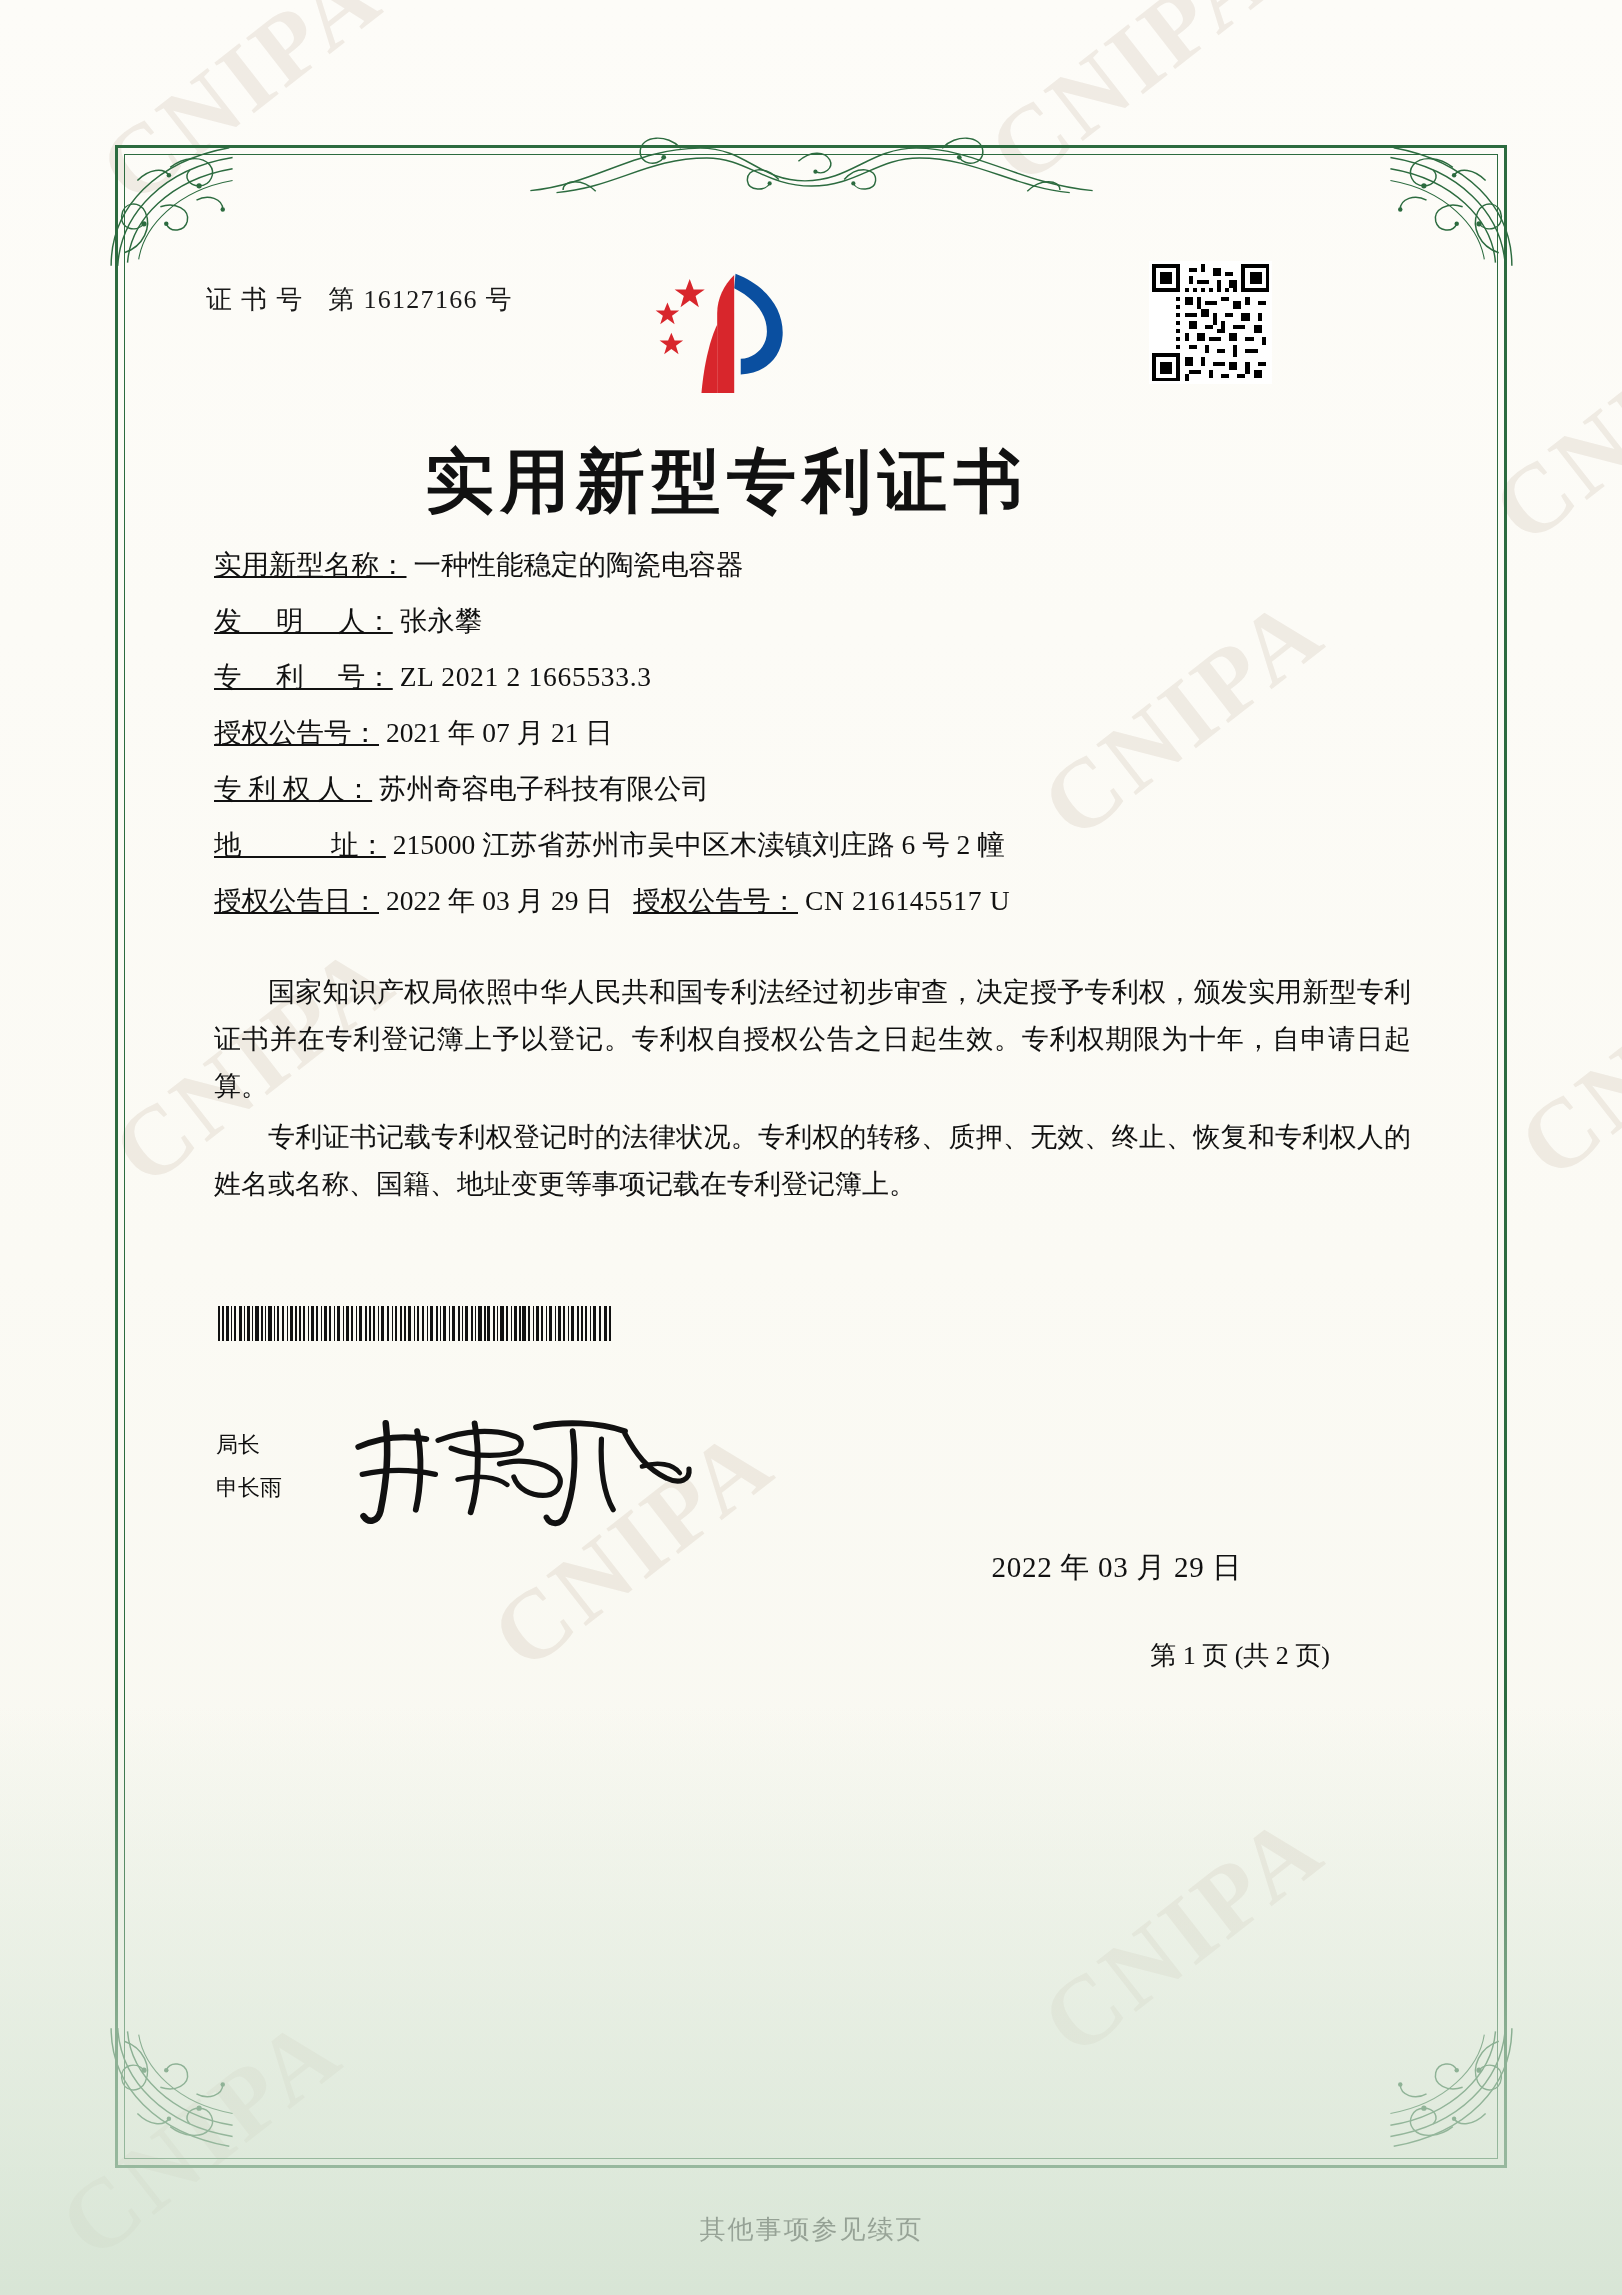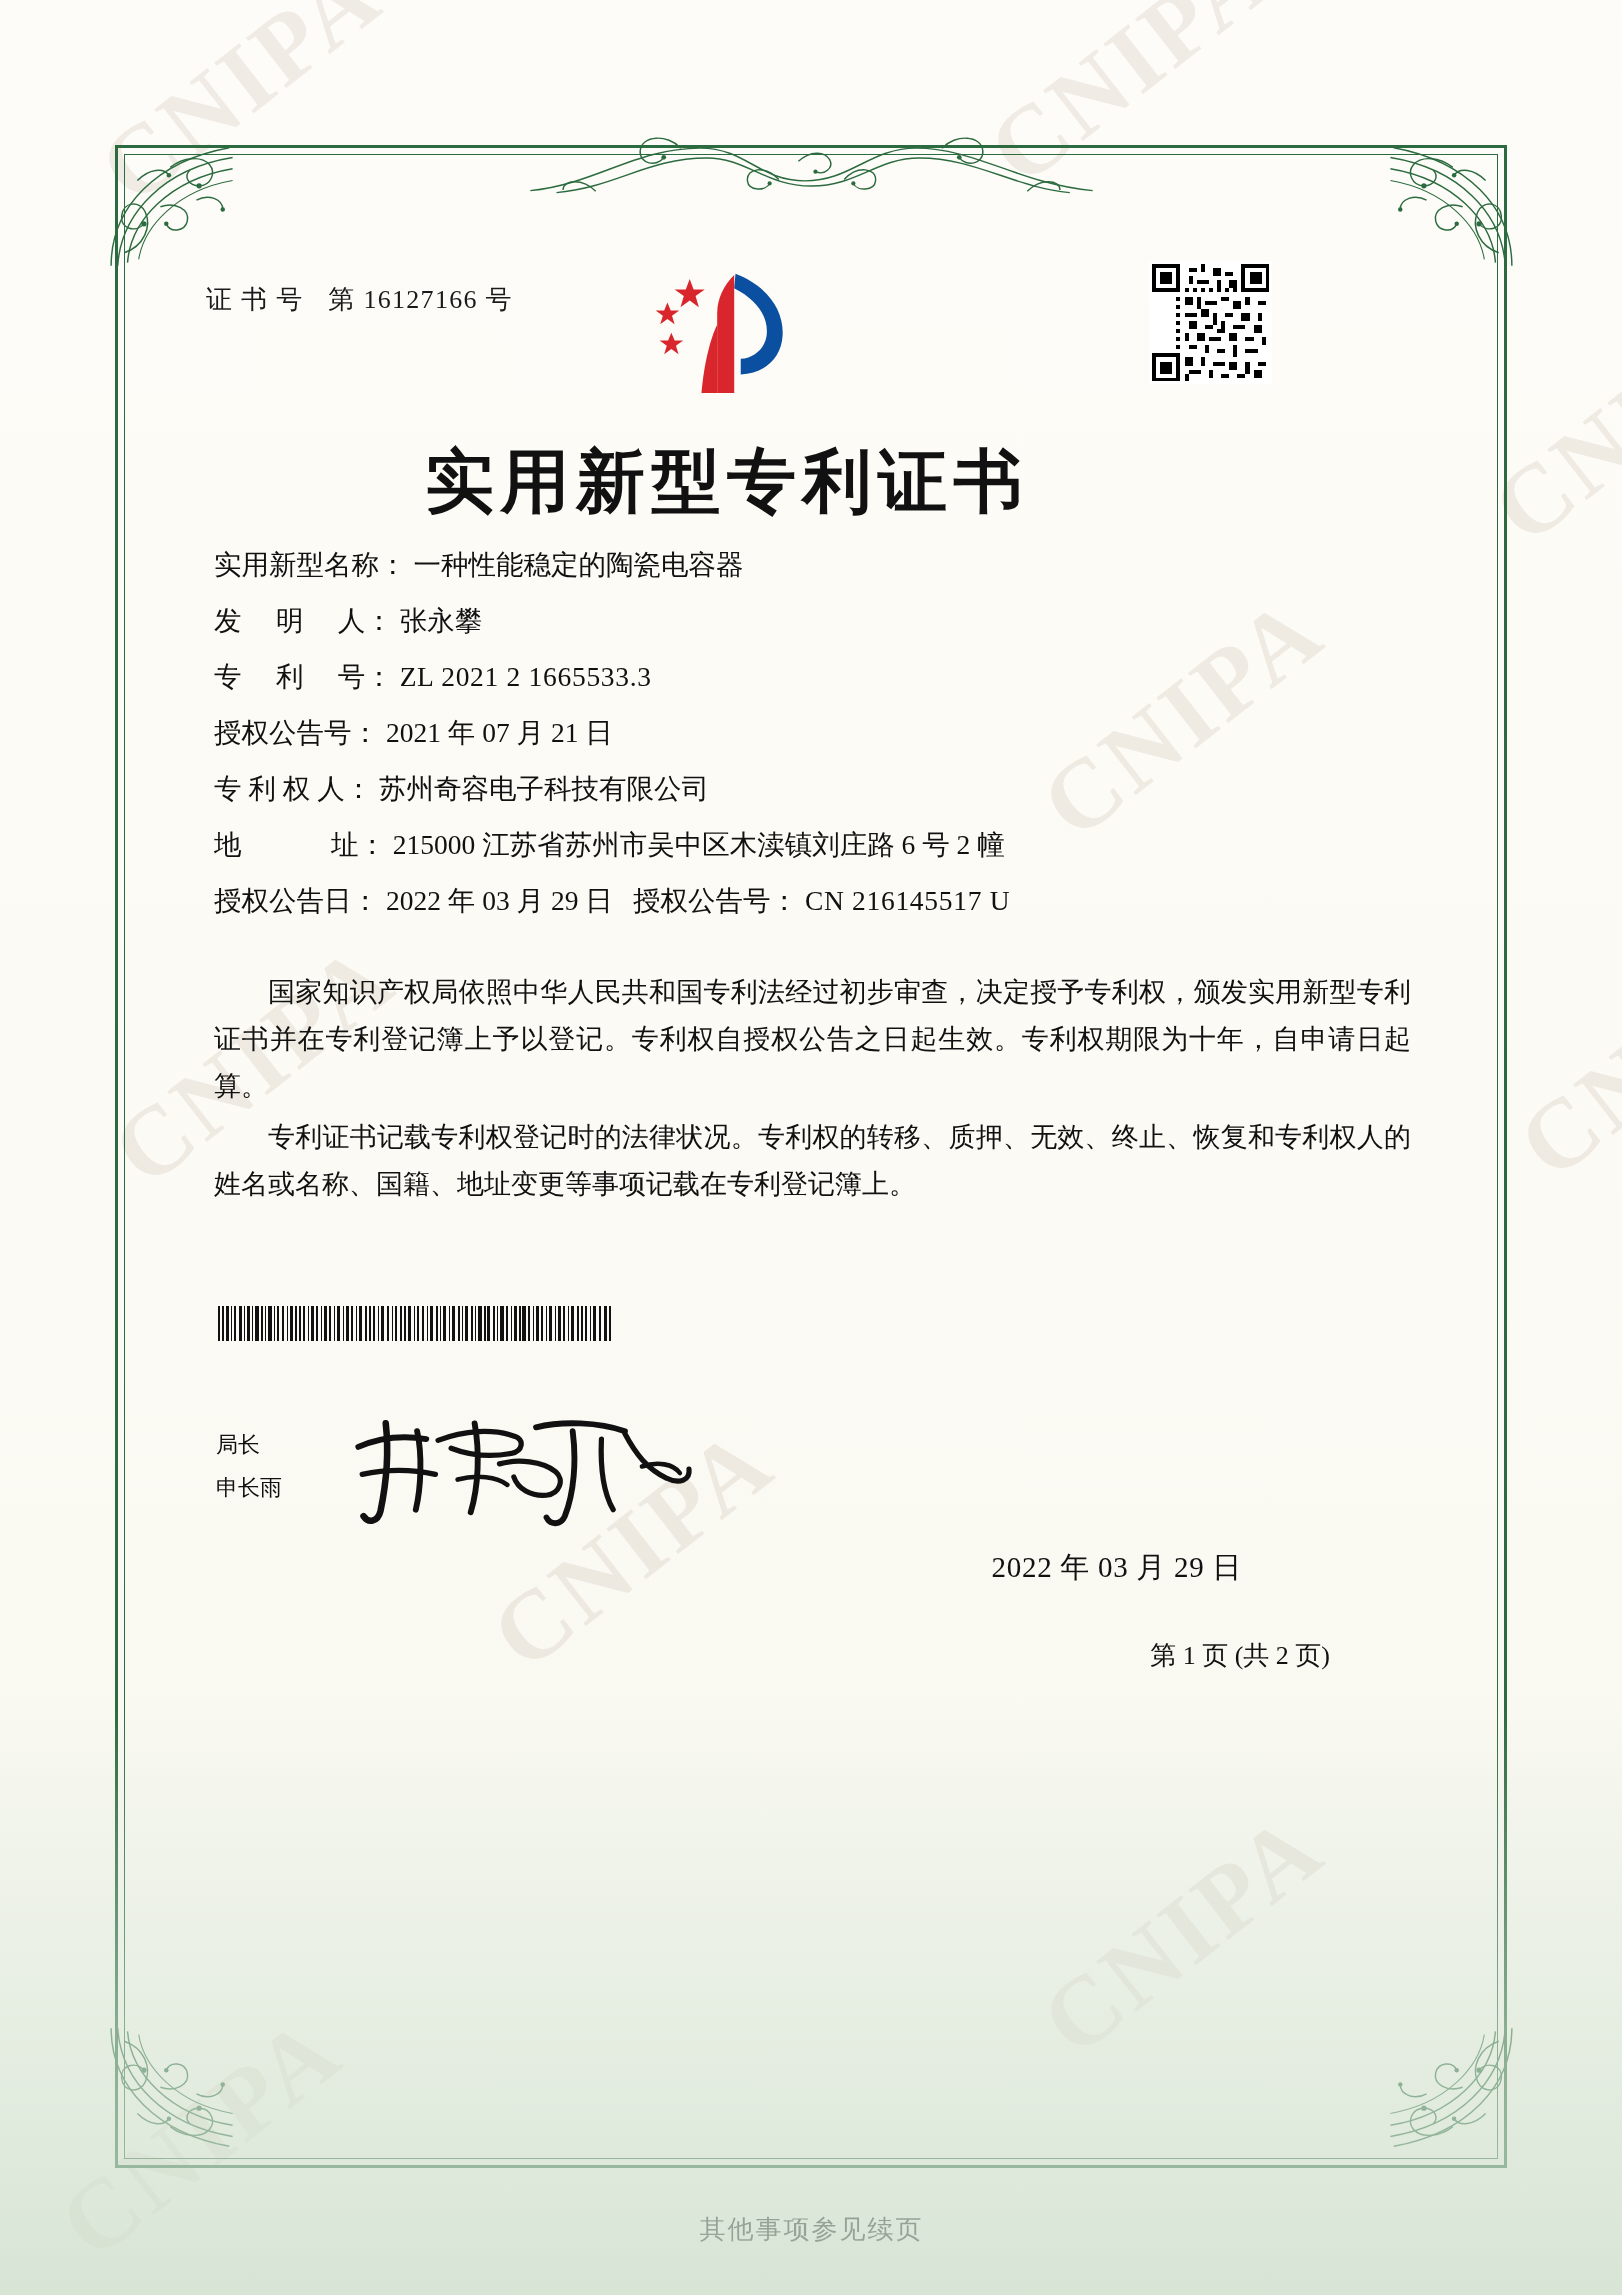--- a/index.html
+++ b/index.html
@@ -156,20 +156,21 @@
   .field-row {
     position: relative;
     height: 56px;
     font-size: 27.5px;
     color: #111;
     white-space: nowrap;
   }
   .field-label {
     display: inline-block;
     color: #111;
+    text-decoration: underline;
   }
   .field-value {
     display: inline-block;
     color: #111;
   }
   .mono-ish {
     font-family: "Liberation Serif", serif;
     letter-spacing: 0.7px;
   }
   .field-row .second-label {

